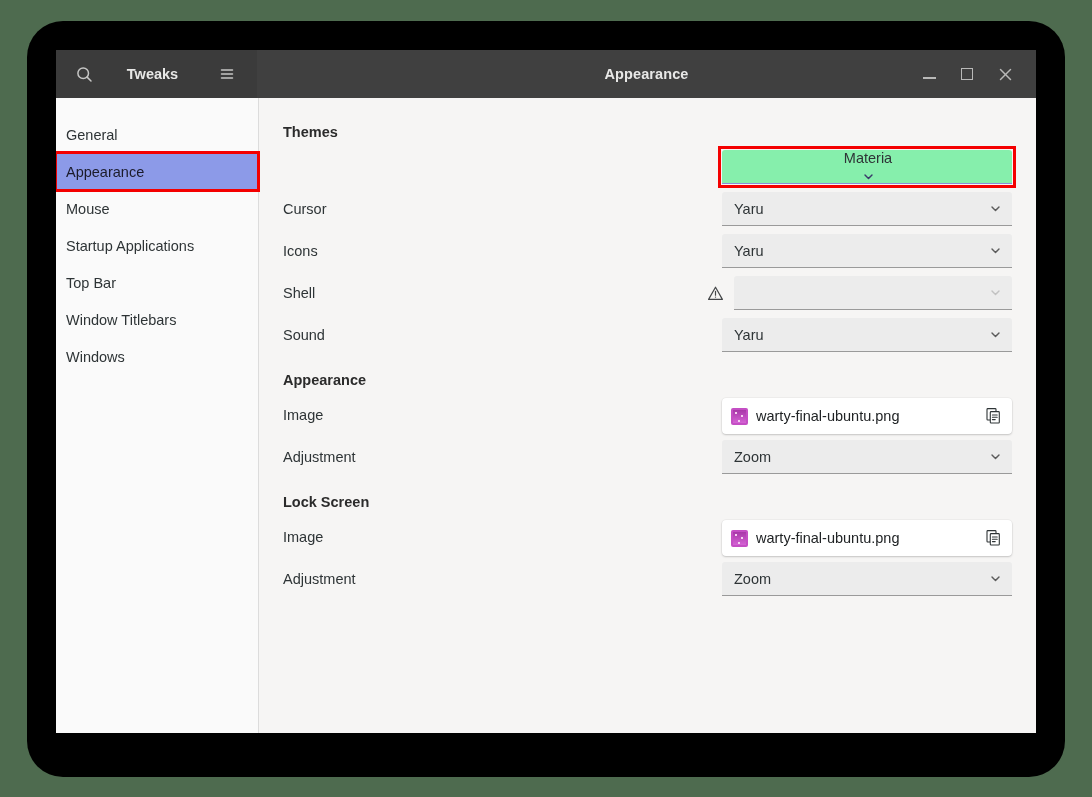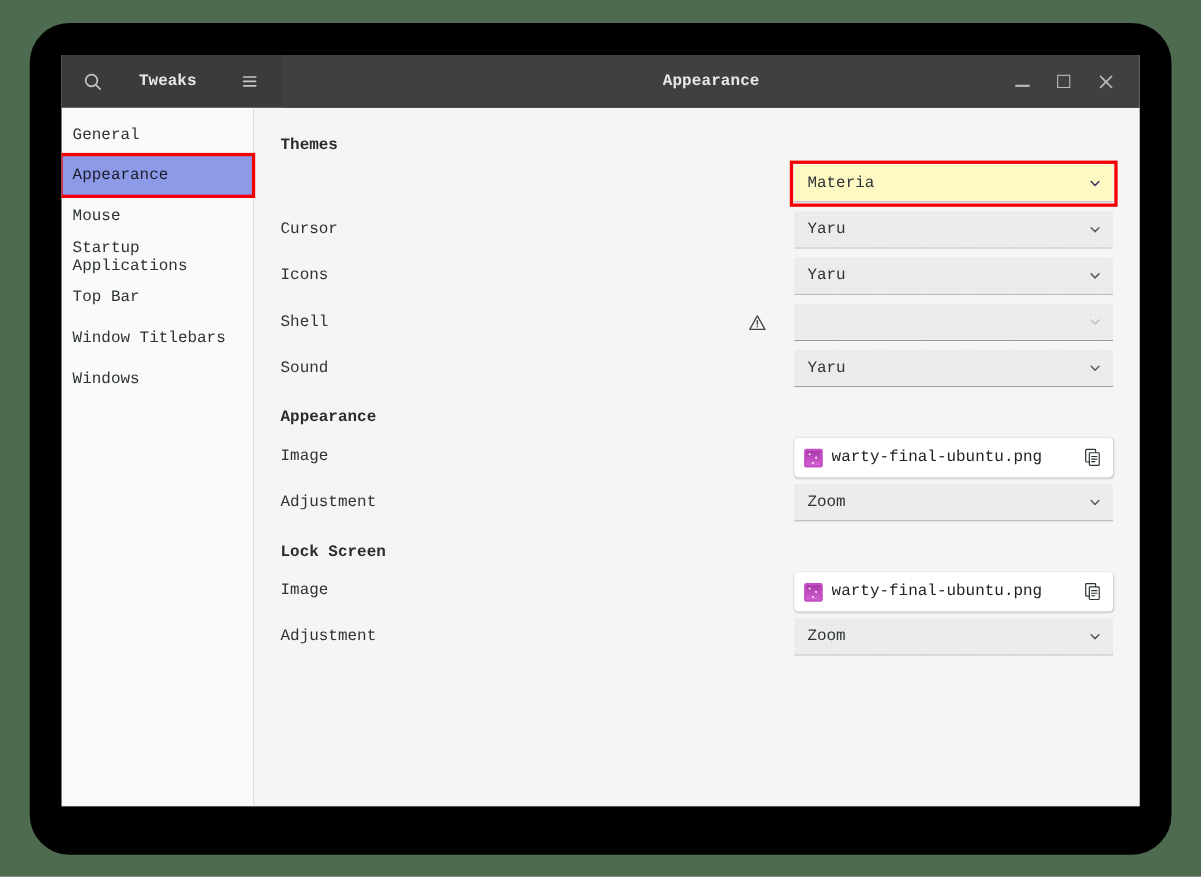--- a/index.html
+++ b/index.html
@@ -30,21 +30,20 @@
   .window {
     position: absolute;
     left: 56px;
     top: 50px;
     width: 980px;
     height: 683px;
     background: #f6f5f4;
     overflow: hidden;
     display: flex;
     flex-direction: column;
-    font-family: Liberation Mono, monospace;
   }
 
   
   .headerbar {
     height: 48px;
     display: flex;
     align-items: stretch;
     background: #3d3d3d;
     flex: 0 0 auto;
   }
@@ -115,24 +114,24 @@
   }
 
   
   .body-row {
     flex: 1;
     display: flex;
     min-height: 0;
   }
 
   .sidebar {
-    width: 175px;
+    width: 203px;
     background: #fafafa;
     border-right: 1px solid #dcdcdc;
-    padding-top: 6px;
+    padding-top: 18px;
     flex: 0 0 auto;
   }
 
   .side-item {
     height: 37px;
     display: flex;
     align-items: center;
     padding-left: 10px;
     font-size: 14.5px;
     color: #2e3436;
@@ -205,23 +204,24 @@
     border-radius: 3px 3px 0 0;
     display: flex;
     align-items: center;
     padding: 0 10px 0 12px;
     font-size: 14.5px;
     color: #2e3436;
     cursor: pointer;
   }
 
   .combo.selected-combo {
-    background-color: #fef9c3;
+    background-color: #86efac;
     background-image: none;
     border-bottom-color: #8a8bd8;
+    flex-direction: column;
   }
 
   .combo.disabled {
     color: #b5b5b5;
   }
 
   .combo .combo-text { flex: 1; }
 
   .chev {
     width: 13px;

